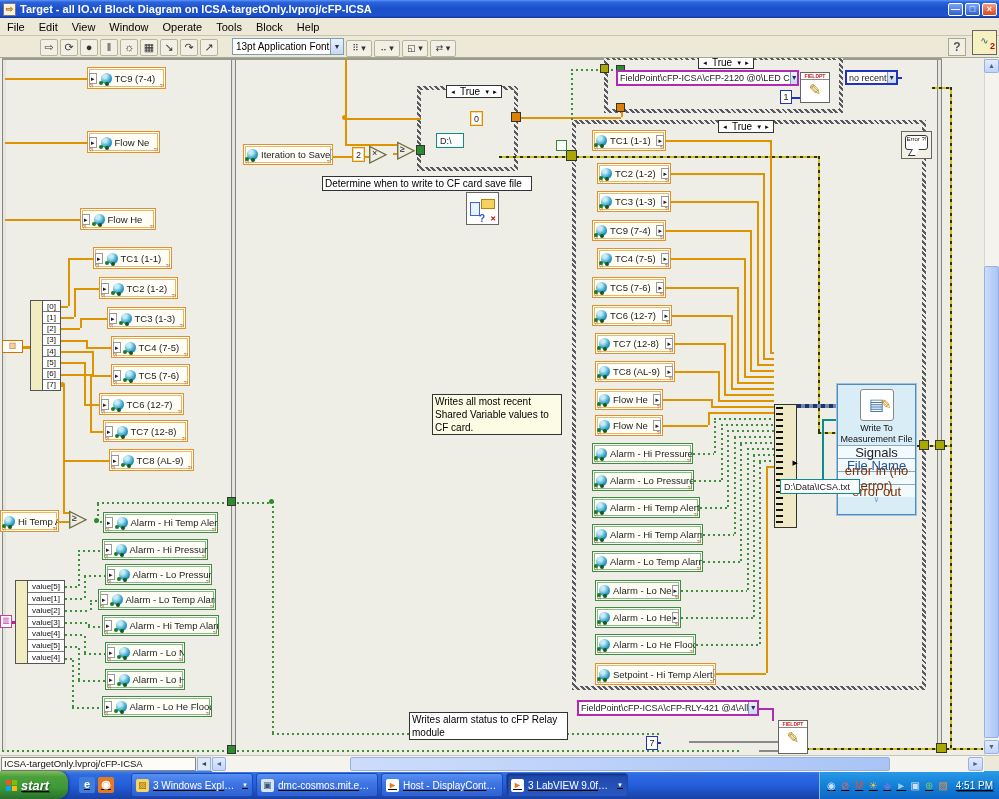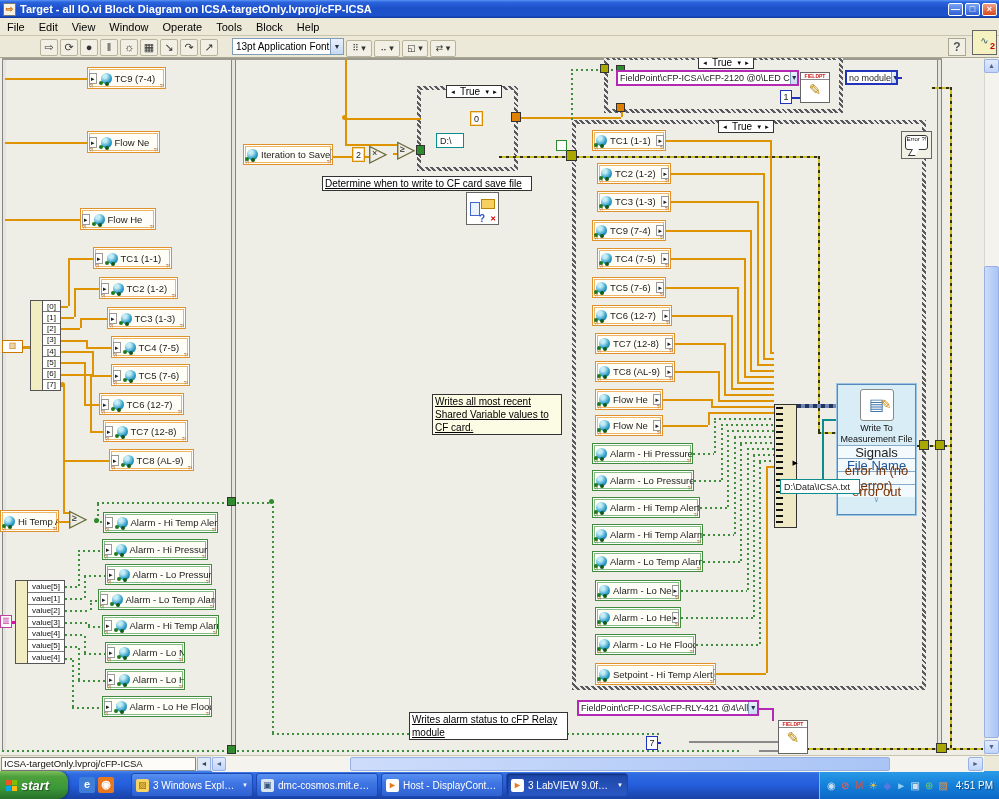--- a/index.html
+++ b/index.html
@@ -53,21 +53,21 @@
   .case{border:4px solid;border-image:repeating-linear-gradient(45deg,#5A5A5A 0 2px,#ECECEC 2px 4px) 4;}
   .sel{position:absolute;height:13px;background:#fff;border:1px solid #333;display:flex;
     align-items:center;font-size:10px;padding:0 2px;z-index:6;color:#000;}
   .sel .a{font-size:6px;padding:0 1px;}
   .sel .t{padding:0 3px;}
   .tun{position:absolute;border:1px solid #333;z-index:5;}
   .tun.or{background:#E08000;}.tun.gr{background:#2E8B2E;}
   .tun.ol{background:#A8A800;}.tun.gr2{background:#fff;border-color:#2E8B2E;}
   .dot{position:absolute;width:5px;height:5px;border-radius:50%;z-index:4;}
   .cmt{position:absolute;border:1px solid #333;font-size:10px;line-height:1.3;padding:0 2px;
-    color:#000;z-index:7;background:#fff;text-decoration:underline;}
+    color:#000;z-index:7;background:#fff;}
   .lvnode{position:absolute;display:flex;align-items:center;background:#FEFDF6;font-size:9.5px;
     color:#1c1c1c;white-space:nowrap;overflow:hidden;z-index:6;}
   .lvnode.orange{border:1px solid #E0912A;box-shadow:inset 0 0 0 1px #fff,inset 0 0 0 2px #EDB766;}
   .lvnode.green{border:1px solid #3F8C3F;box-shadow:inset 0 0 0 1px #fff,inset 0 0 0 2px #86BB86;justify-content:space-between;}
   .lvnode::after{content:"?!";position:absolute;right:1px;bottom:-1px;font-size:5px;color:#A96028;}
   .lvnode::before{content:"?!";position:absolute;left:1px;bottom:-1px;font-size:5px;color:#A96028;}
   .term{font-size:7px;line-height:9px;border:1px solid #999;background:#fff;margin:0 1px;
     padding:0 1px;color:#222;flex:0 0 auto;}
   .term.r{margin-left:auto;}
   .globe{width:11px;height:11px;border-radius:50%;flex:0 0 auto;margin:0 3px 0 3px;
@@ -135,21 +135,21 @@
   
   #statusrow{position:absolute;left:0;top:755px;width:999px;height:16px;background:#ECE9D8;
     border-top:1px solid #C8C4AE;}
   #lvtab{position:absolute;left:1px;top:1px;width:195px;height:14px;background:#FDFCF8;
     border:1px solid #888;font-size:9.5px;line-height:12px;padding-left:2px;white-space:nowrap;
     overflow:hidden;color:#111;}
   #tabscroll{position:absolute;left:197px;top:1px;width:14px;height:14px;background:#DEE9F7;
     border:1px solid #98B1E4;font-size:7px;text-align:center;line-height:12px;color:#345;}
   
   #taskbar{position:absolute;left:0;top:771px;width:999px;height:28px;
-    background:linear-gradient(180deg,#4584EE 0%,#2E6BE0 12%,#245EDC 50%,#1941A5 100%);display:flex;align-items:center;}
+    background:linear-gradient(180deg,#4584EE 0%,#2E6BE0 12%,#245EDC 50%,#1941A5 100%);display:flex;align-items:center;text-decoration:underline;}
   #startbtn{width:68px;height:28px;border-radius:0 10px 10px 0;
     background:linear-gradient(180deg,#7FBF5C 0%,#4CA03C 20%,#3C9838 60%,#27712B 100%);
     display:flex;align-items:center;color:#fff;font-style:italic;font-weight:bold;font-size:13px;
     text-shadow:1px 1px 1px #23521F;box-shadow:1px 0 3px rgba(0,0,0,.4);}
   #flag{display:grid;grid-template-columns:5px 5px;grid-template-rows:5px 5px;gap:1px;margin:0 4px 0 6px;}
   #flag i{display:block;}
   .tkbtn{height:24px;margin-left:3px;background:linear-gradient(180deg,#5890F2,#3E73E2 45%,#2E62D4);
     border:1px solid #1C48B0;border-radius:3px;display:flex;align-items:center;color:#fff;
     font-size:10px;padding:0 4px;white-space:nowrap;overflow:hidden;}
   .tkbtn.active{background:linear-gradient(180deg,#1E47A8,#2A58C4);box-shadow:inset 1px 1px 2px #11307A;}
@@ -654,21 +654,21 @@
     <div class="konst teal" style="left: 780px; top: 421px; width: 80px; height: 15px;">D:\Data\ICSA.txt</div>
     <div class="dd purple" style="left: 616px; top: 12px; width: 183px; height: 16px;">
       <div class="lbl">FieldPoint\cFP-ICSA\cFP-2120 @0\LED C</div>
       <div class="ddarr">▼</div>
     </div>
     <div class="dd purple" style="left: 577px; top: 642px; width: 182px; height: 16px;">
       <div class="lbl">FieldPoint\cFP-ICSA\cFP-RLY-421 @4\All</div>
       <div class="ddarr">▼</div>
     </div>
     <div class="dd blue" style="left: 845px; top: 12px; width: 53px; height: 15px;">
-      <div class="lbl">no module</div>
+      <div class="lbl">no recent</div>
       <div class="ddarr">▼</div>
     </div>
     <div class="iarr" style="left: 30px; top: 242px; width: 31px; height: 91px;">
       <div class="strip"></div>
       <div class="cells">
         <div>[0]</div>
         <div>[1]</div>
         <div>[2]</div>
         <div>[3]</div>
         <div>[4]</div>

